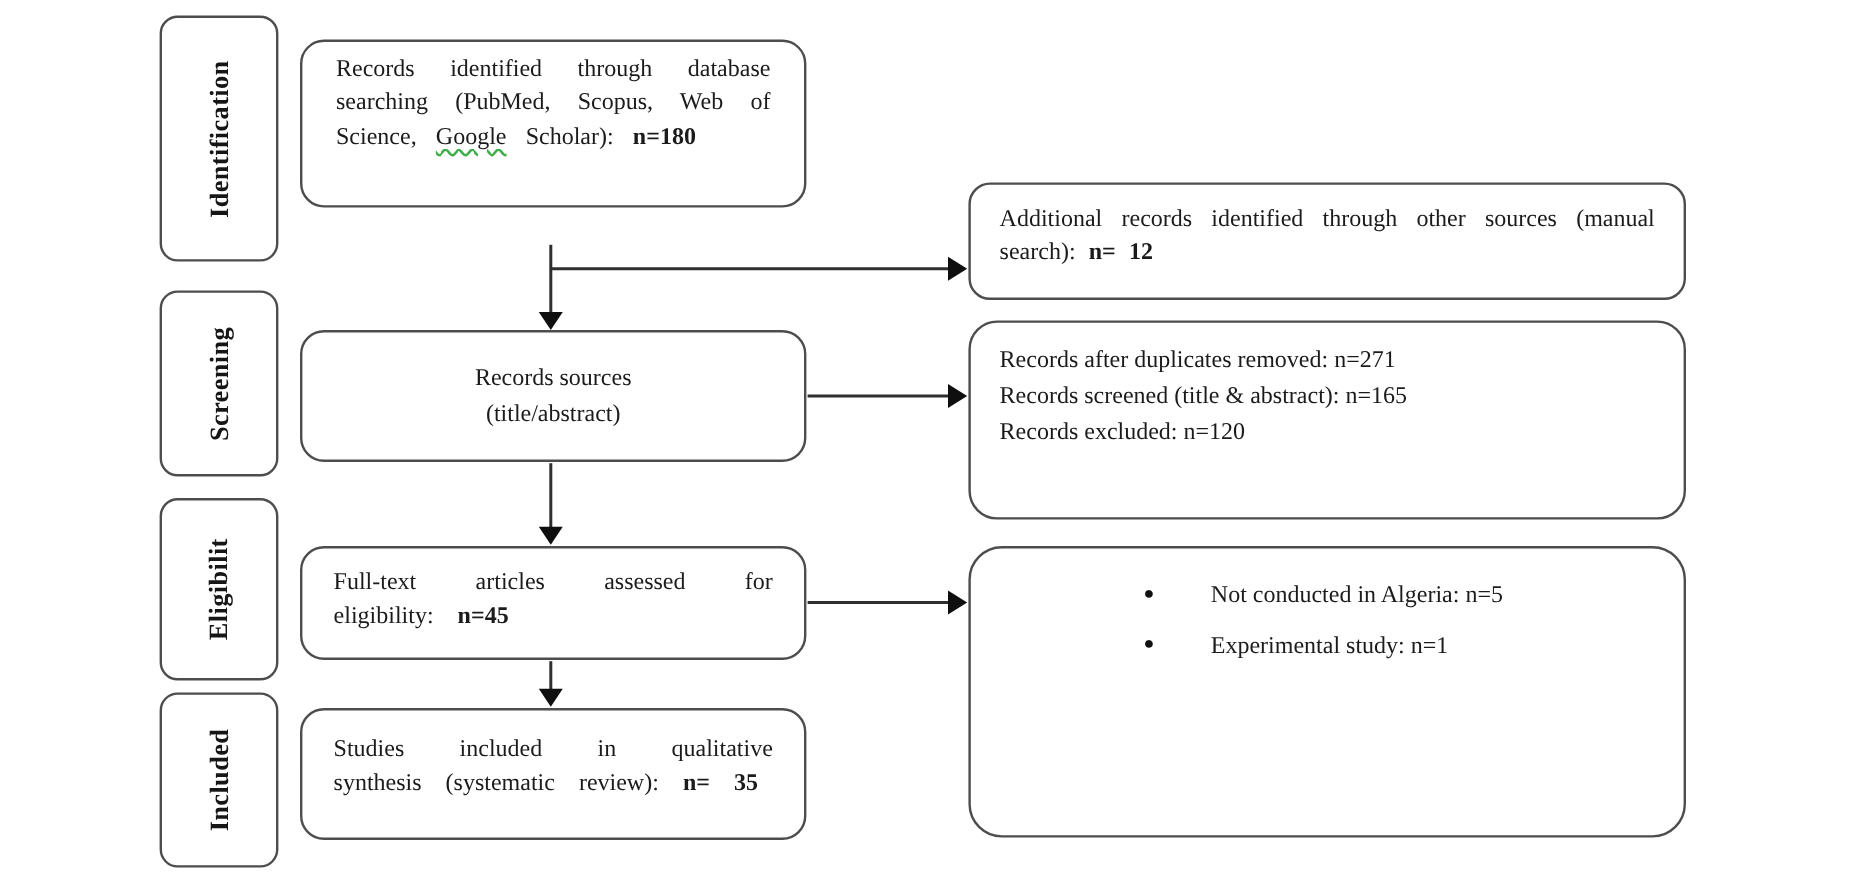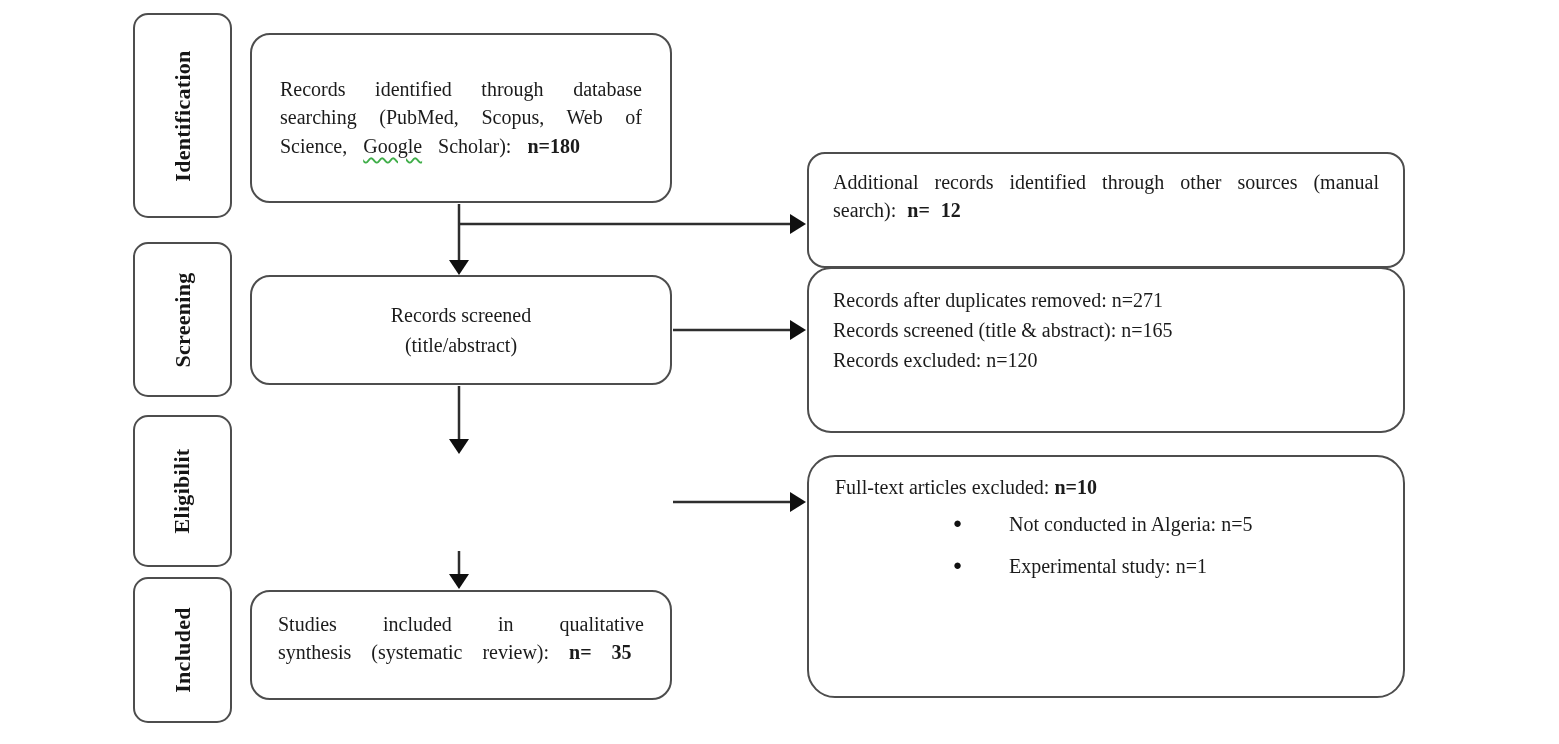--- a/index.html
+++ b/index.html
@@ -36,28 +36,28 @@
     letter-spacing: 0.3px;
     color: #161616;
   }
   #stage-identification { top: 13px;  height: 205px; }
   #stage-screening      { top: 242px; height: 155px; }
   #stage-eligibility    { top: 415px; height: 152px; }
   #stage-included       { top: 577px; height: 146px; }
 
   
   .main-box { left: 250px; width: 422px; }
-  #box-identified { top: 33px;  height: 170px; padding: 40px 28px; }
+  #box-identified { top: 33px;  height: 140px; padding: 8px 28px; }
   #box-screened   { top: 275px; height: 110px; display: flex; flex-direction: column; align-items: center; justify-content: center; }
   #box-fulltext   { top: 455px; height: 95px;  padding: 14px 26px; }
   #box-included   { top: 590px; height: 110px; padding: 18px 26px; }
 
   
   .side-box { left: 807px; width: 598px; }
-  #box-additional { top: 152px; height: 116px;  padding: 14px 24px; border-radius: 18px; }
+  #box-additional { top: 152px; height: 98px;  padding: 14px 24px; border-radius: 18px; }
   #box-dupes      { top: 267px; height: 166px; padding: 16px 24px; border-radius: 24px; }
   #box-excluded   { top: 455px; height: 243px; padding: 16px 26px; border-radius: 28px; }
 
   .flow-text {
     font-size: 20px;
     line-height: 1.42;
     text-align: justify;
     word-spacing: 11px;
   }
   .flow-text b { font-weight: bold; }
@@ -123,47 +123,49 @@
     <span class="stage-label">Included</span>
   </div>
 
   <div class="box main-box" id="box-identified">
     <div class="flow-text">
       <span>Records identified through database searching (PubMed, Scopus, Web of Science, </span><span class="squiggle">Google</span><span> Scholar): </span><b>n=180</b>
     </div>
   </div>
 
   <div class="box main-box" id="box-screened">
-    <div class="centered-line">Records screened</div>
+    <div class="centered-line">Records sources</div>
     <div class="centered-line">(title/abstract)</div>
   </div>
 
+  <div class="box main-box" id="box-fulltext">
+    <div class="flow-text">
+      <span>Full-text articles assessed for eligibility:  </span><b>n=45</b>
+    </div>
+  </div>
 
   <div class="box main-box" id="box-included">
     <div class="flow-text">
       <span>Studies included in qualitative synthesis (systematic review): </span><b>n= 35</b>
     </div>
   </div>
 
   <div class="box side-box" id="box-additional">
     <div class="flow-text">
       <span>Additional records identified through other sources (manual search): </span><b>n= 12</b>
     </div>
   </div>
 
   <div class="box side-box" id="box-dupes">
     <div class="plain-line">Records after duplicates removed: n=271</div>
     <div class="plain-line">Records screened (title &amp; abstract): n=165</div>
     <div class="plain-line">Records excluded: n=120</div>
   </div>
 
   <div class="box side-box" id="box-excluded">
-    <div class="excluded-heading">
-      <span>Full-text articles excluded: </span><b>n=10</b>
-    </div>
     <ul class="excluded-list">
       <li>Not conducted in Algeria: n=5</li>
       <li>Experimental study: n=1</li>
     </ul>
   </div>
 
   <svg class="connectors" viewBox="0 0 1559 744" xmlns="http://www.w3.org/2000/svg">
 
     <g>
       <line x1="459" y1="204" x2="459" y2="261"></line>

